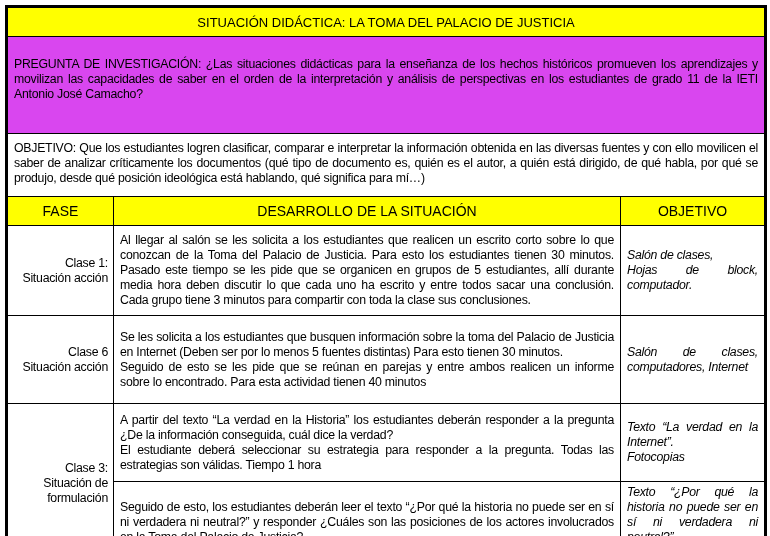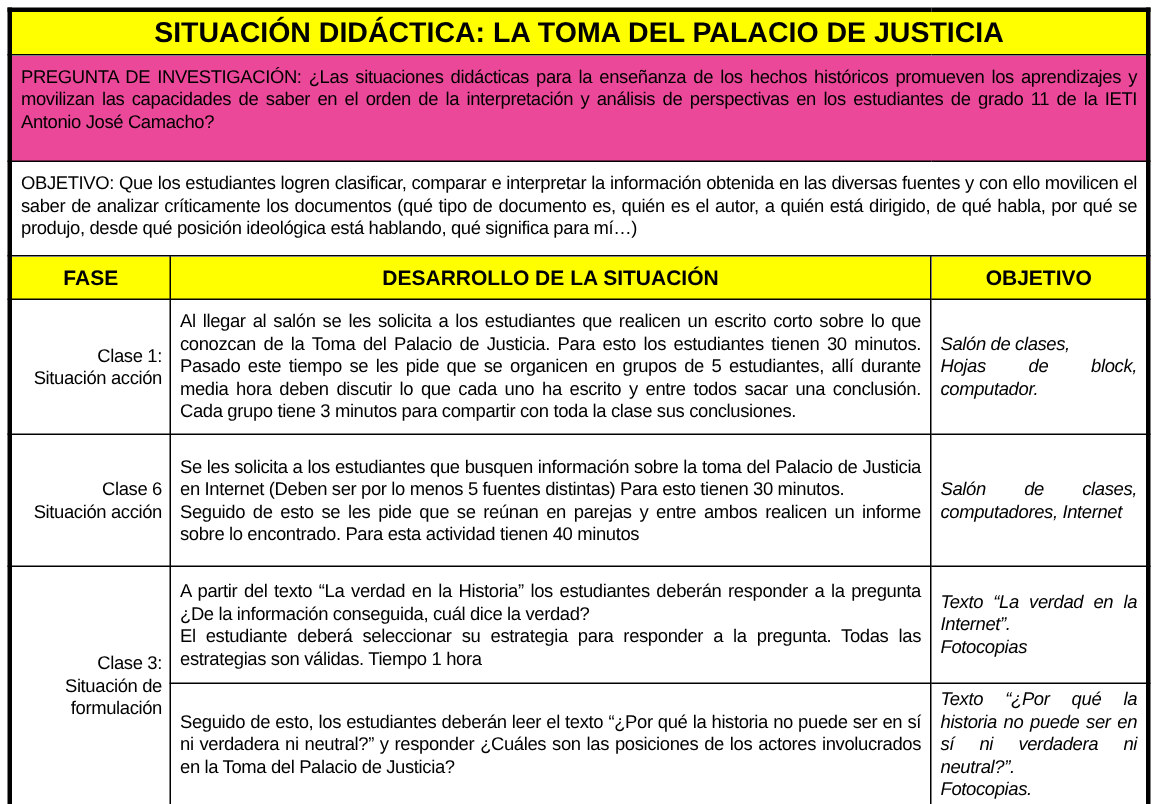--- a/index.html
+++ b/index.html
@@ -33,44 +33,44 @@
     font-size: 12.3px;
     line-height: 15px;
     letter-spacing: -0.25px;
     vertical-align: middle;
     white-space: pre-line;
     overflow: hidden;
   }
   td.title-cell {
     background: #ffff00;
     text-align: center;
-    font-weight: bold;
-    font-size: 19px;
+    font-weight: normal;
+    font-size: 13px;
     letter-spacing: 0;
     height: 22px;
     padding: 3px 4px;
   }
   td.pregunta-cell {
-    background: #ec4899;
+    background: #d946ef;
     text-align: justify;
     height: 56px;
     vertical-align: top;
-    padding: 7px 6px;
+    padding: 20px 6px;
     margin-left: 24px;
   }
   td.objetivo-cell {
     background: #ffffff;
     text-align: justify;
     height: 48px;
     vertical-align: top;
     padding: 7px 6px;
   }
   tr.head-row td {
     background: #ffff00;
-    font-weight: bold;
+    font-weight: normal;
     text-align: center;
     font-size: 14px;
     letter-spacing: 0;
     height: 24px;
   }
   td.fase-cell {
     text-align: right;
   }
   td.des-cell {
     text-align: justify;

